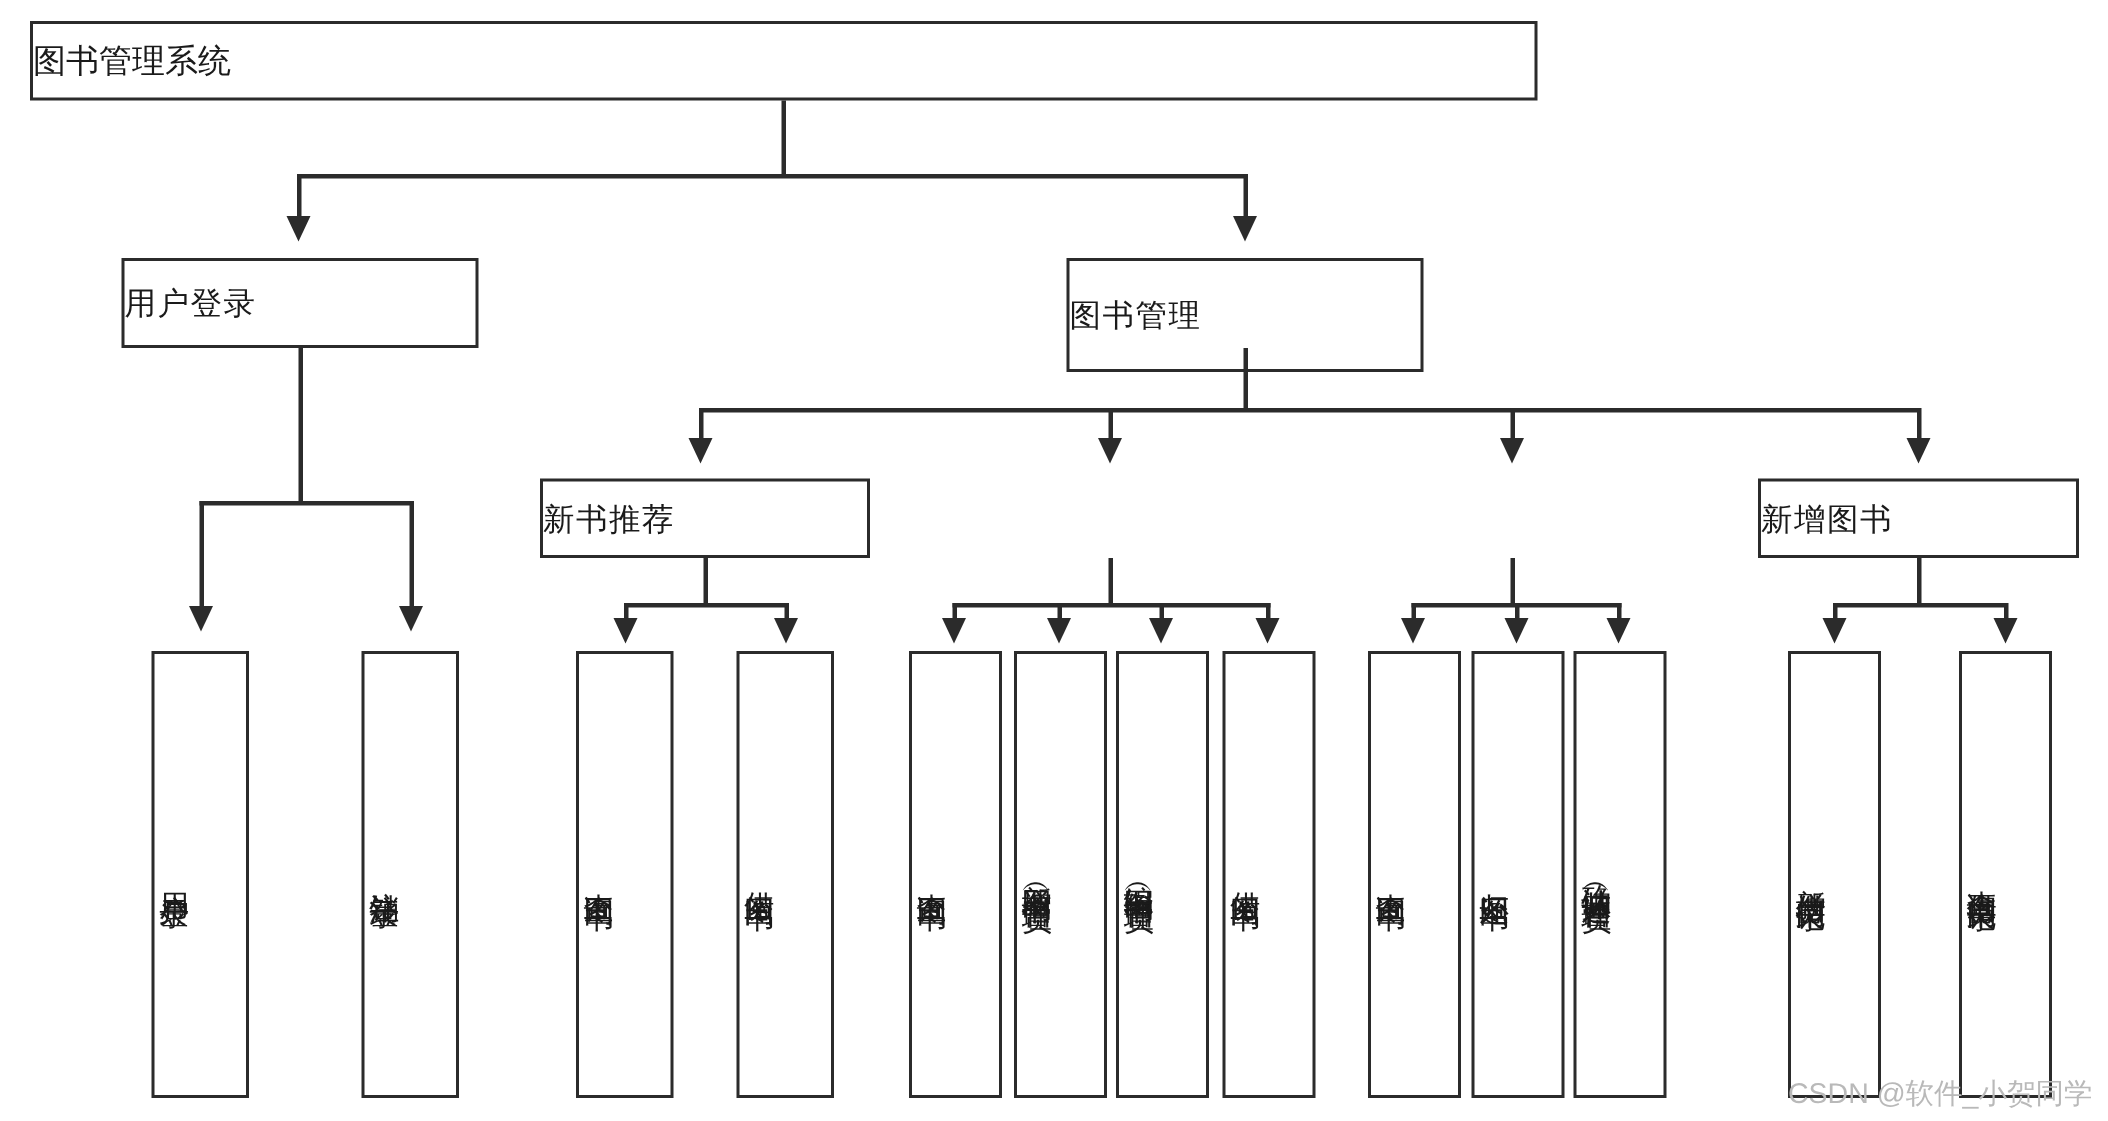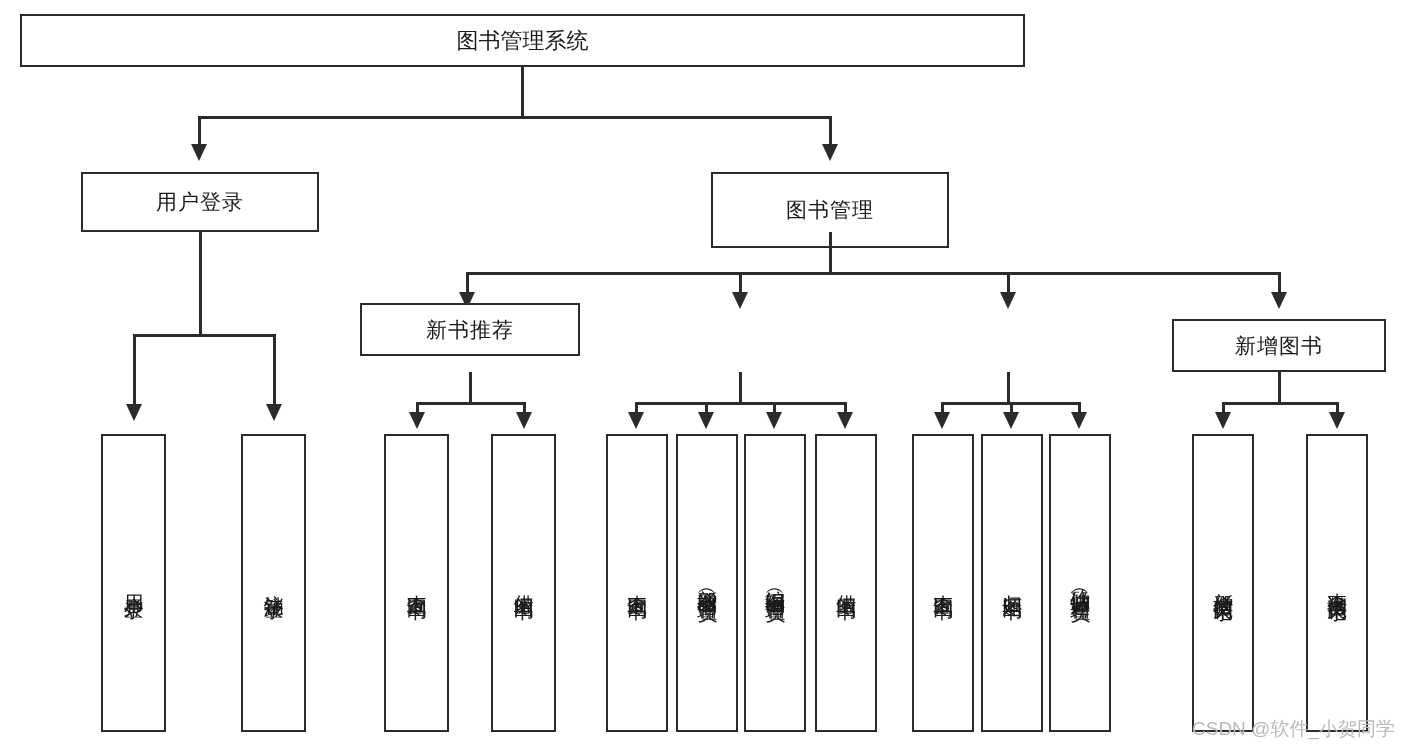--- a/index.html
+++ b/index.html
@@ -18,21 +18,20 @@
     overflow: hidden;
   }
   
   .node {
     position: absolute;
     box-sizing: border-box;
     border: 2.5px solid #2b2b2b;
     background: #ffffff;
     display: flex;
     align-items: center;
-    justify-content: center;
     color: #1a1a1a;
     font-family: Liberation Serif, serif;
   }
   .node.horiz {
     font-size: 21px;
     letter-spacing: 1px;
   }
   .node.root {
     font-size: 22px;
   }
@@ -112,21 +111,21 @@
 
   <div class="edge vline" style="left:739px; top:272px; width:2.5px; height:22px;"></div>
   <div class="arrow" style="left:732px; top:292px;"></div>
 
   <div class="edge vline" style="left:1007px; top:272px; width:2.5px; height:22px;"></div>
   <div class="arrow" style="left:1000px; top:292px;"></div>
 
   <div class="edge vline" style="left:1278px; top:272px; width:2.5px; height:22px;"></div>
   <div class="arrow" style="left:1271px; top:292px;"></div>
 
-  <div class="node horiz" style="left:360px; top:303px; width:220px; height:53px;">
+  <div class="node horiz" style="left:360px; top:319px; width:220px; height:53px;">
     <span>新书推荐</span>
   </div>
   <div class="node horiz" style="left:1172px; top:319px; width:214px; height:53px;">
     <span>新增图书</span>
   </div>
 
   <div class="edge vline" style="left:469px; top:372px; width:2.5px; height:32px;"></div>
   <div class="edge hline" style="left:416px; top:402px; width:110px; height:2.5px;"></div>
   <div class="edge vline" style="left:416px; top:402px; width:2.5px; height:12px;"></div>
   <div class="arrow" style="left:409px; top:412px;"></div>

